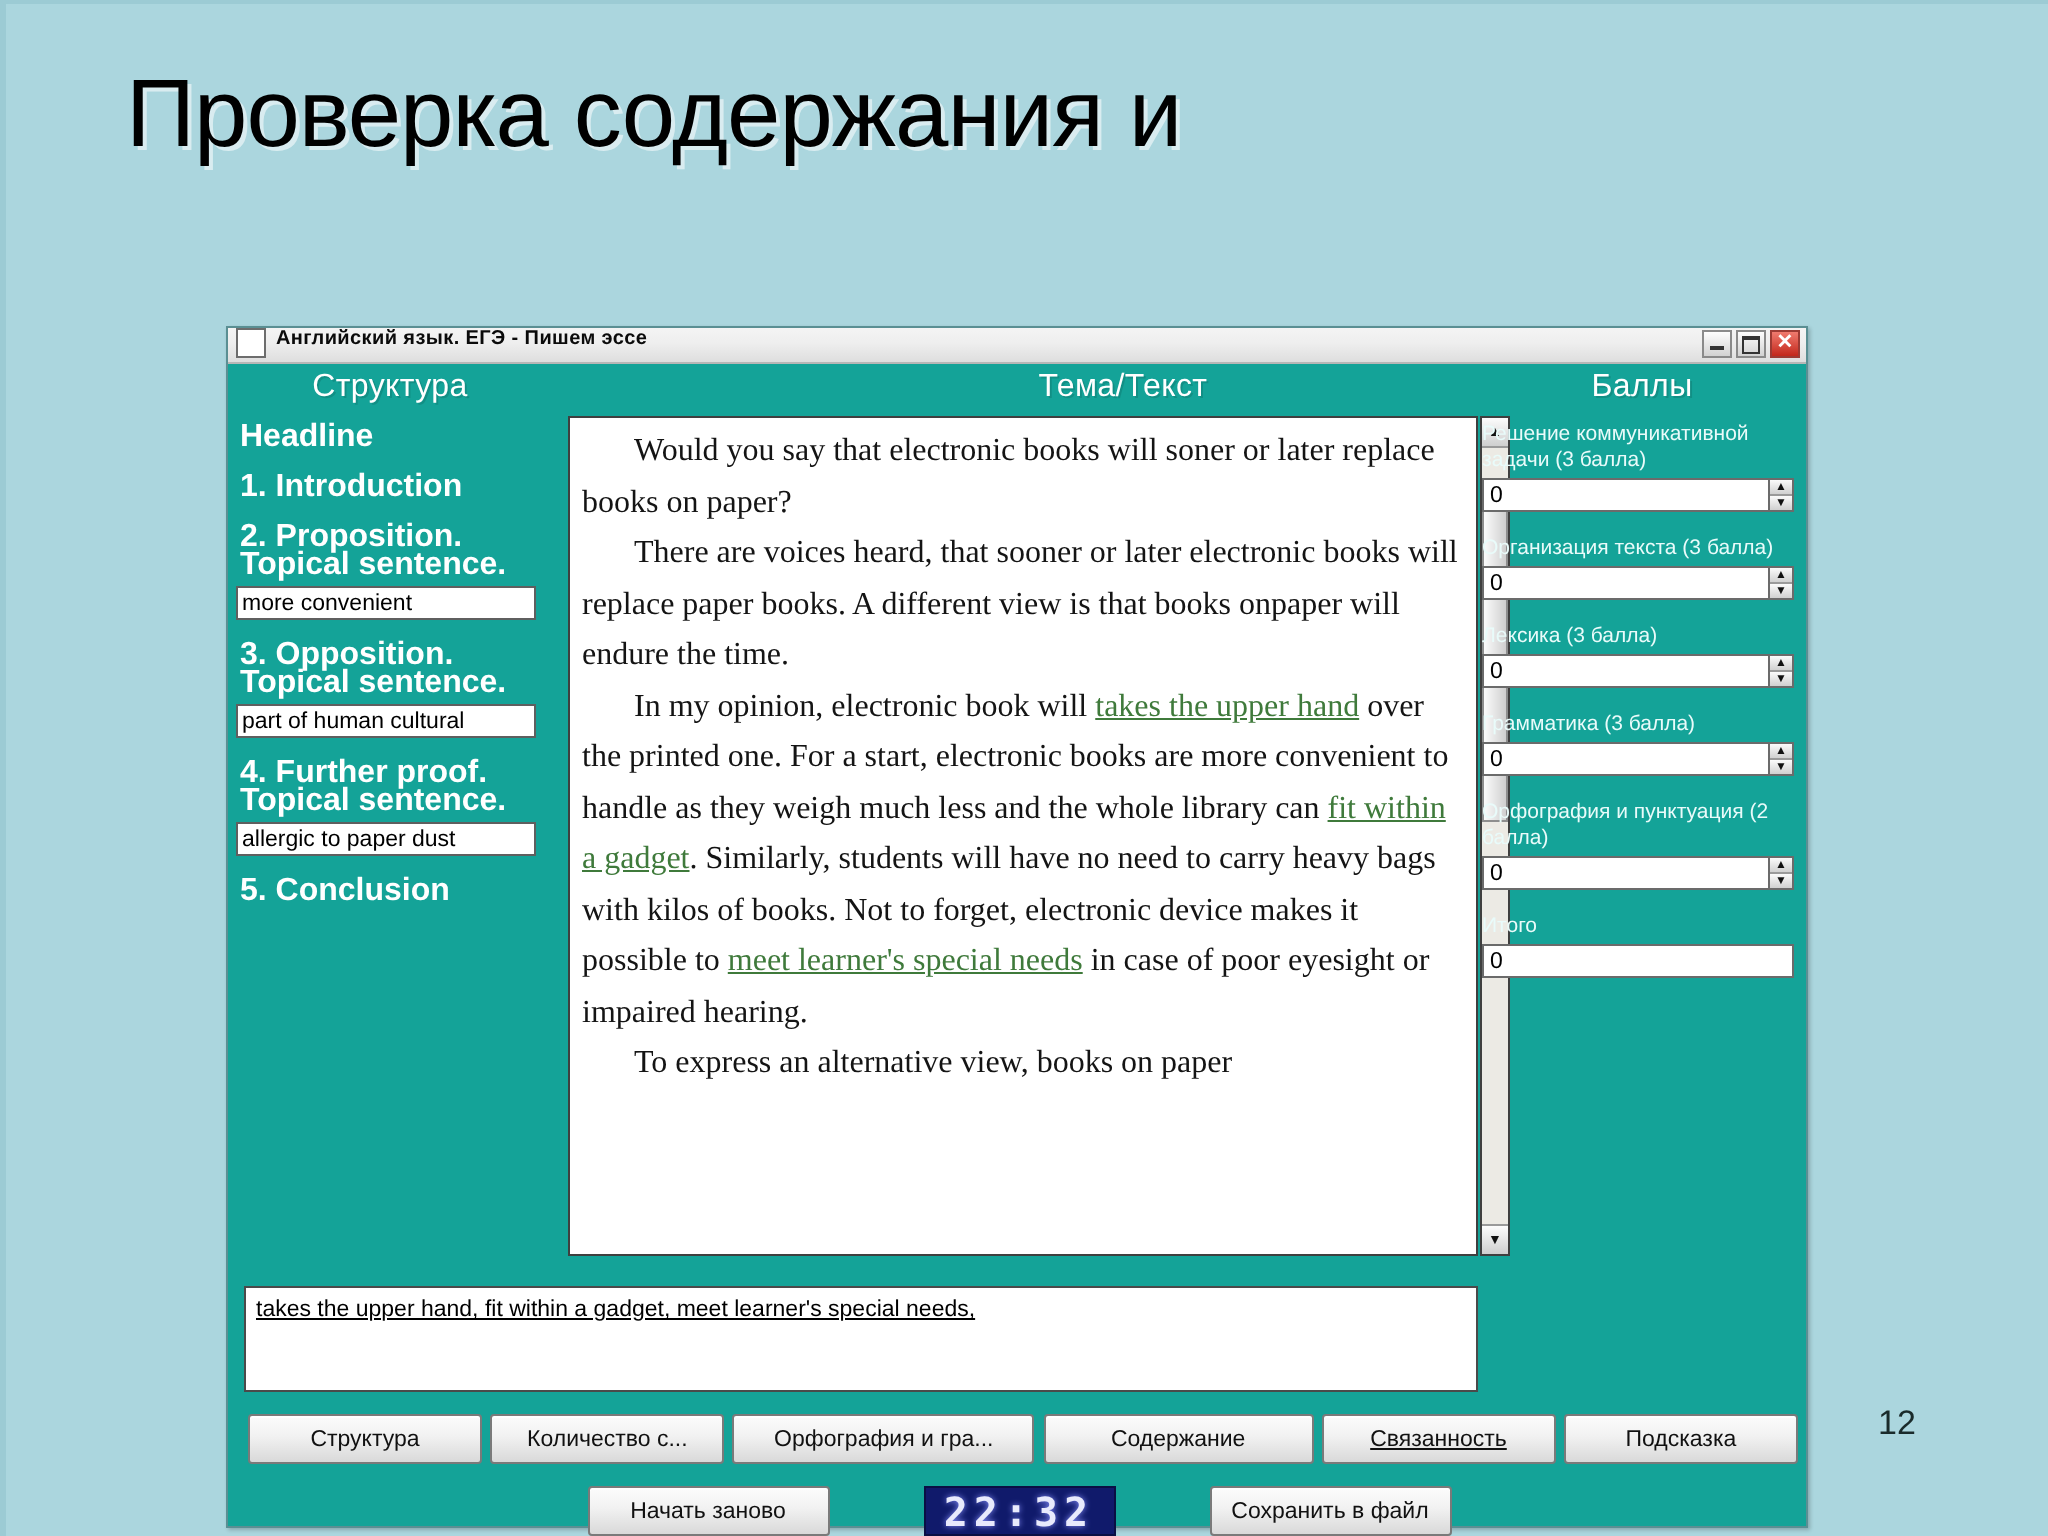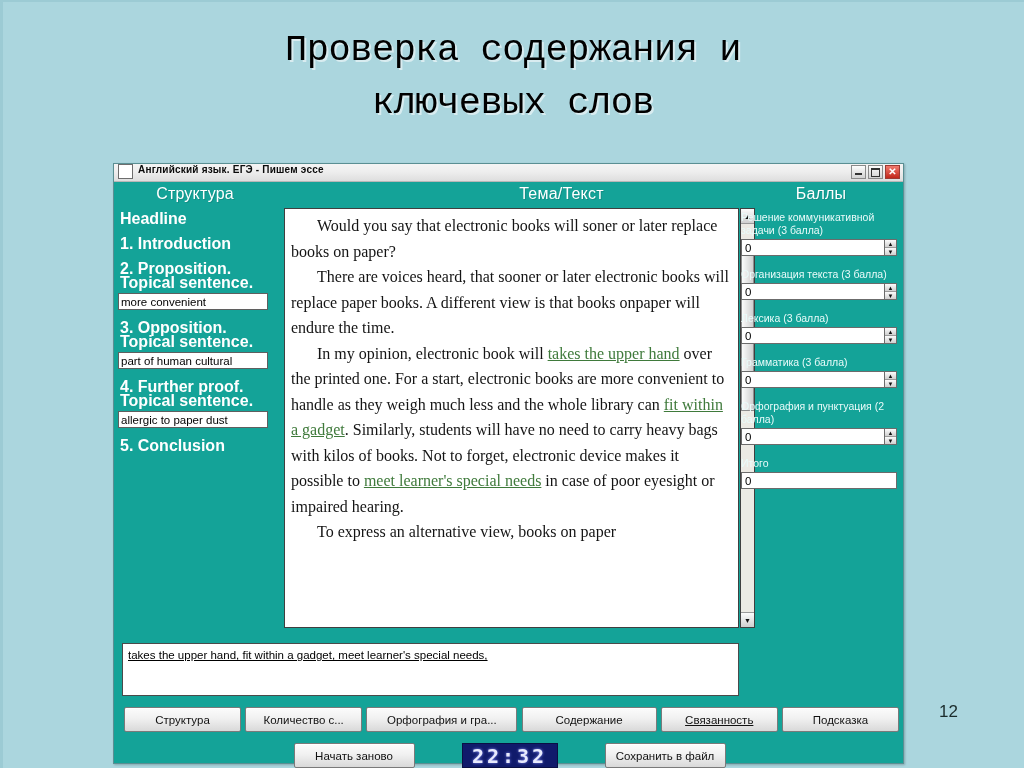--- a/index.html
+++ b/index.html
@@ -11,23 +11,23 @@
   }
   .slide-frame{
     position:absolute;left:0;top:0;width:1024px;height:768px;
     background:#abd6de;
     box-sizing:border-box;
     border-left:3px solid #9ccbd4;
     border-top:2px solid #9ccbd4;
   }
   .slide-title{
     position:absolute;left:60px;top:22px;width:900px;
-    text-align:center;
-    font-family:Liberation Mono, monospace;
-    font-size:37px;
+    text-align:left;
+    font-family:Liberation Sans, sans-serif;
+    font-size:48px;
     font-weight:400;
     line-height:1.42;
     color:#000;
     letter-spacing:-0.5px;
     text-shadow:2px 2px 0 rgba(255,255,255,.55);
   }
   .page-num{
     position:absolute;left:936px;top:700px;
     font-size:17px;color:#1a2b2b;
   }
@@ -217,21 +217,20 @@
     text-shadow:0 0 3px #8a93ff;
   }
 </style>
 </head>
 <body>
 
 <div class="slide-frame">
 
   <div class="slide-title">
     <div>Проверка содержания и</div>
-    <div>ключевых слов</div>
   </div>
 
   <div class="page-num">12</div>
 
   <div class="app-window">
 
     <div class="titlebar">
       <div class="tb-icon"></div>
       <div class="tb-title">Английский язык. ЕГЭ - Пишем эссе</div>
       <div class="tb-buttons">

